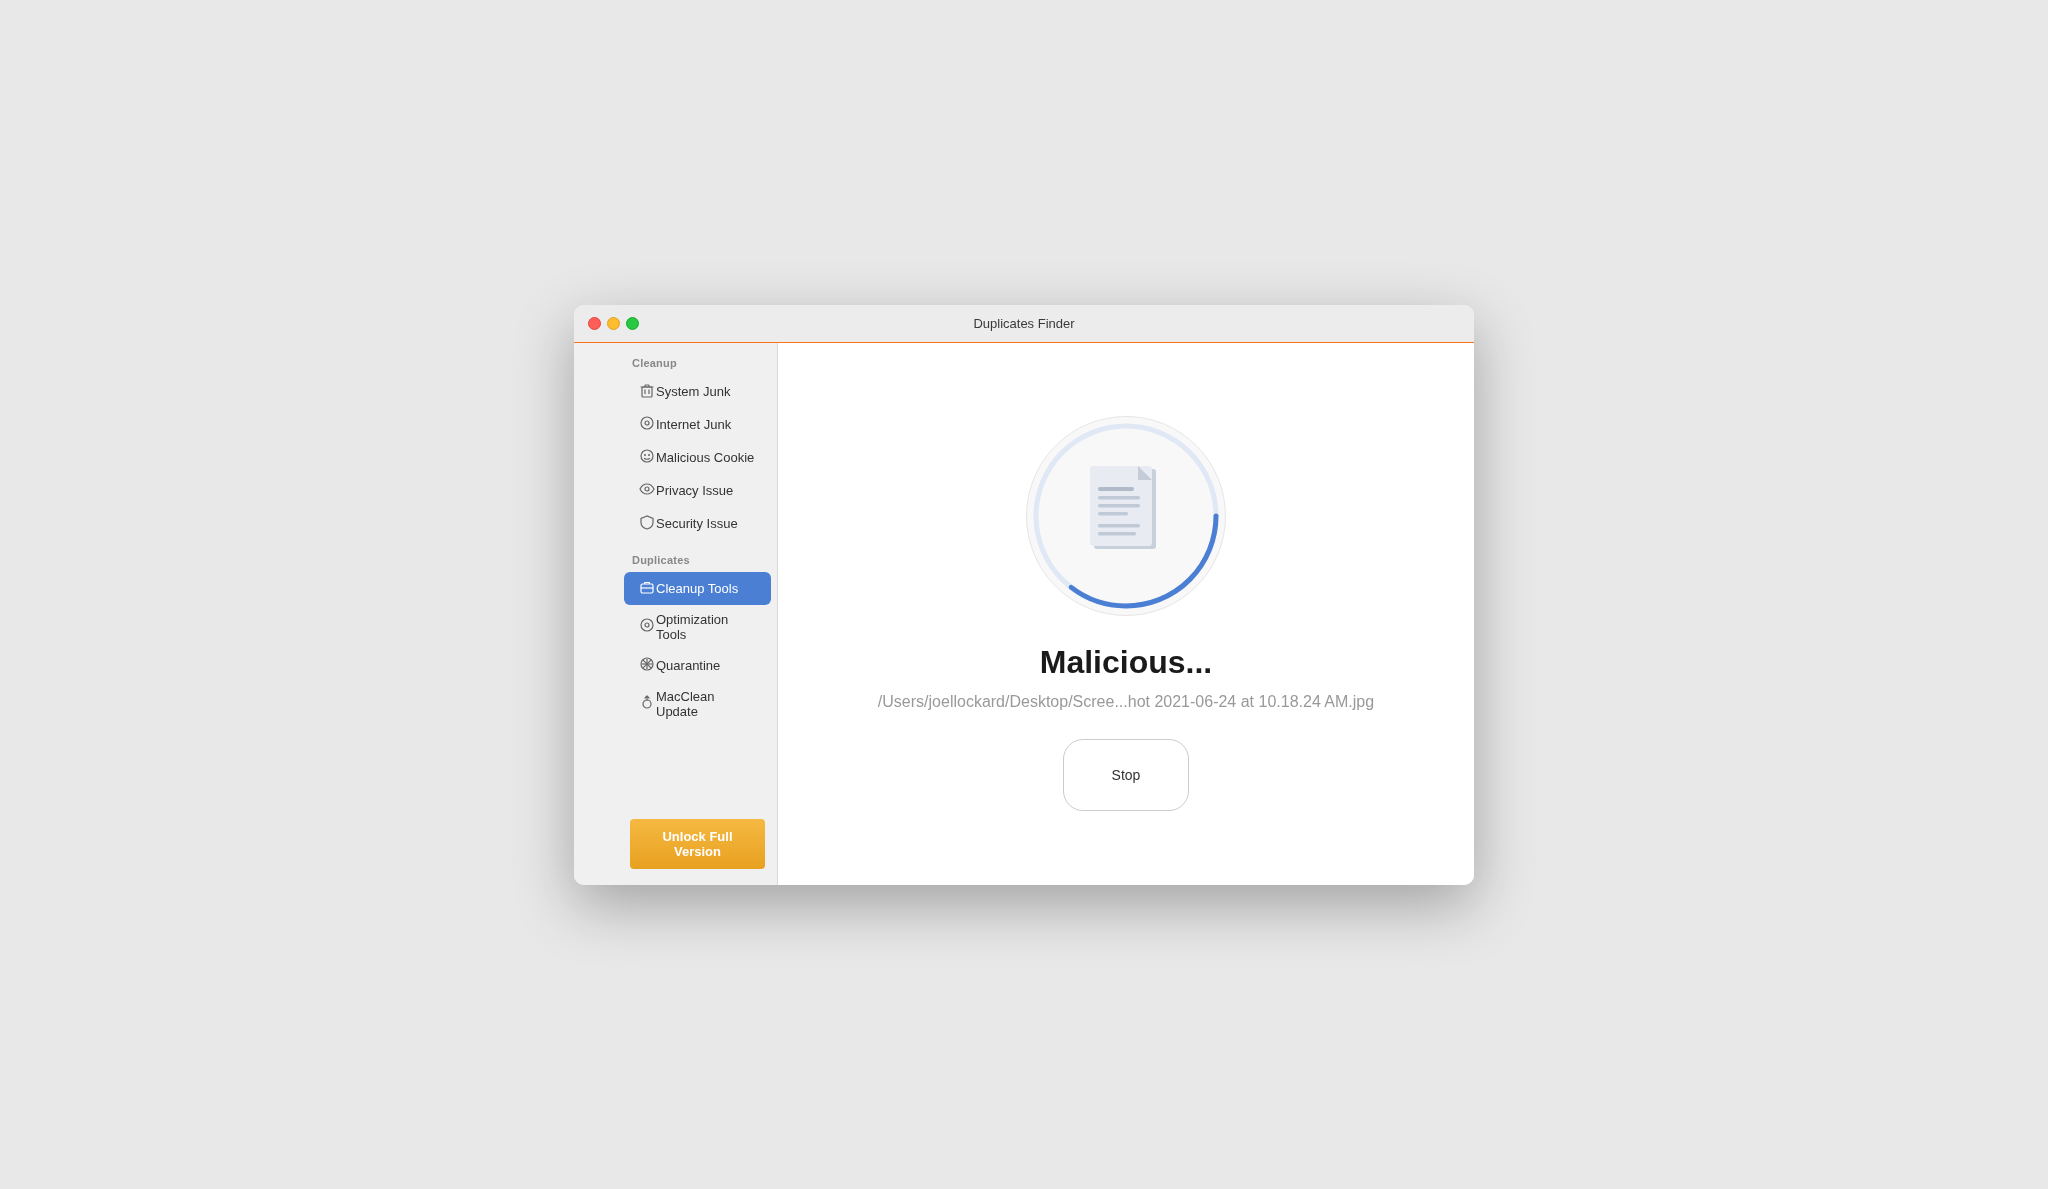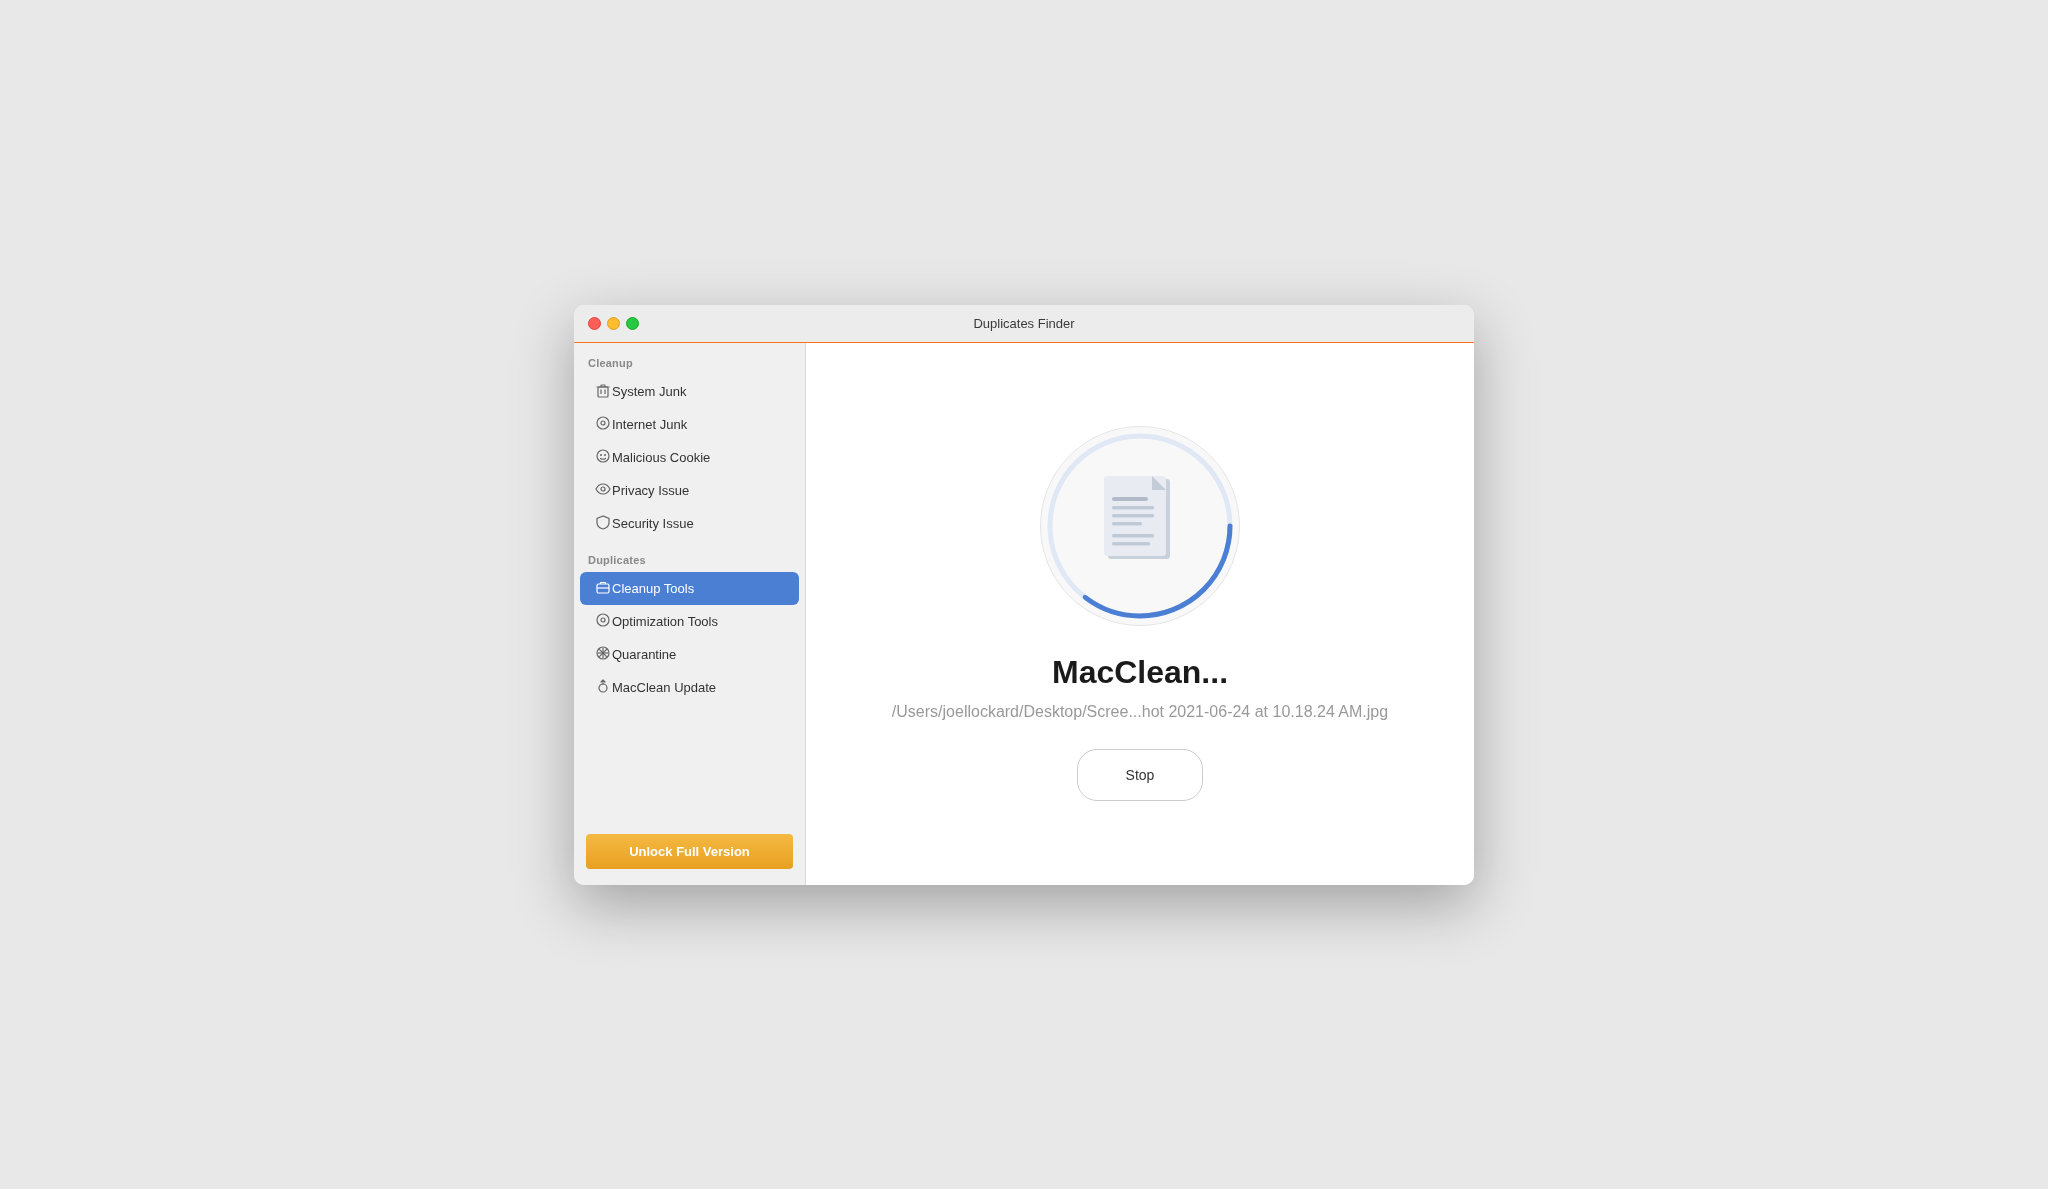--- a/index.html
+++ b/index.html
@@ -66,27 +66,28 @@
 
     
     .main-layout {
       display: flex;
       flex: 1;
       overflow: hidden;
     }
 
     
     .sidebar {
-      width: 232px;
+      width: 204px;
       background: #f0f0f0;
       border-right: 1px solid #d8d8d8;
       display: flex;
       flex-direction: column;
       padding-bottom: 16px;
       flex-shrink: 0;
+      padding-left: 44px;
     }
 
     .sidebar-section-label {
       font-size: 11px;
       color: #888;
       font-weight: 600;
       text-transform: none;
       padding: 14px 14px 6px 14px;
       letter-spacing: 0.02em;
     }
@@ -196,21 +197,21 @@
       text-align: center;
       overflow: hidden;
       text-overflow: ellipsis;
       white-space: nowrap;
     }
 
     .stop-btn {
       background: white;
       border: 1px solid #ccc;
       border-radius: 20px;
-      padding: 17px 48px;
+      padding: 27px 48px;
       font-size: 14px;
       color: #333;
       cursor: pointer;
       font-weight: 400;
     }
 
     
     @keyframes spin {
       from { transform: rotate(0deg); }
       to { transform: rotate(360deg); }
@@ -369,18 +370,18 @@
             <rect x="22" y="26" width="36" height="4" rx="2" fill="#b0bac8"></rect>
             <rect x="22" y="35" width="42" height="3.5" rx="1.5" fill="#c0cad6"></rect>
             <rect x="22" y="43" width="42" height="3.5" rx="1.5" fill="#c0cad6"></rect>
             <rect x="22" y="51" width="30" height="3.5" rx="1.5" fill="#c0cad6"></rect>
             <rect x="22" y="63" width="42" height="3.5" rx="1.5" fill="#c0cad6"></rect>
             <rect x="22" y="71" width="38" height="3.5" rx="1.5" fill="#c0cad6"></rect>
           </svg>
         </div>
       </div>
 
-      <div class="scanning-title">MacClean...</div>
+      <div class="scanning-title">Malicious...</div>
       <div class="scanning-path">/Users/joellockard/Desktop/Scree...hot 2021-06-24 at 10.18.24 AM.jpg</div>
       <button class="stop-btn">Stop</button>
     </div>
   </div>
 </div>
 
 </body></html>

